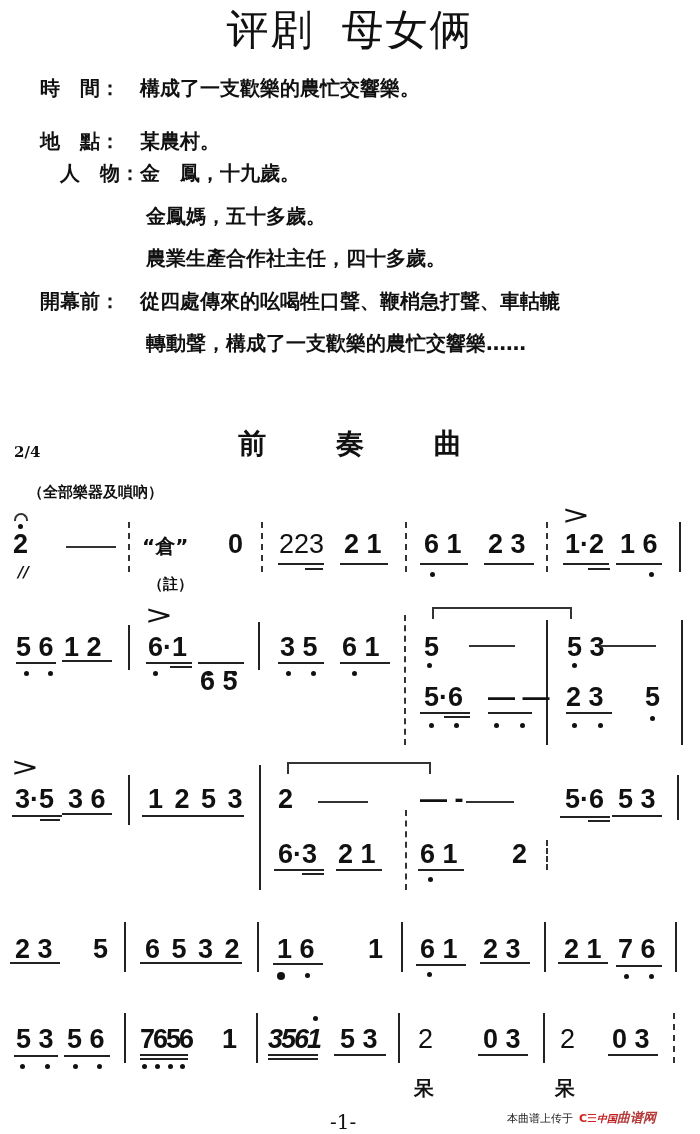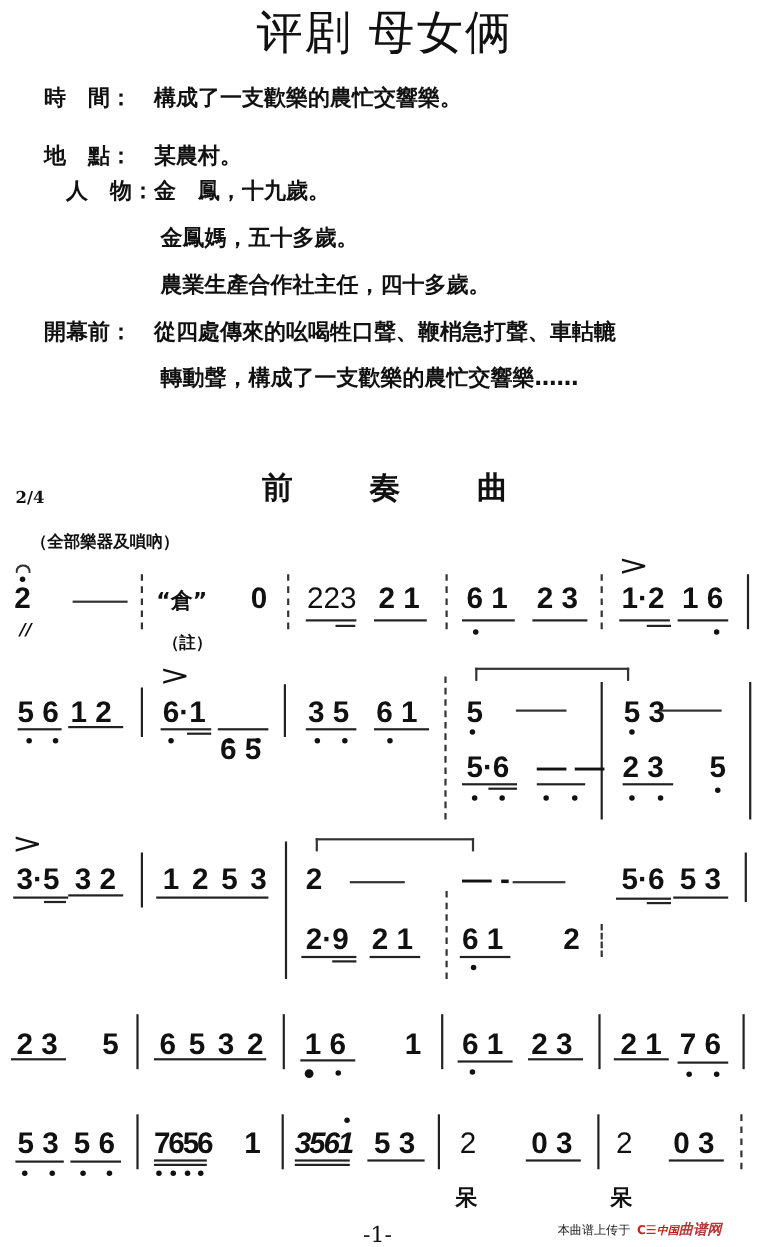--- a/index.html
+++ b/index.html
@@ -1,19 +1,19 @@
 <!DOCTYPE html>
 <html><head>
 <meta charset="utf-8">
 <style>
   * { margin:0; padding:0; box-sizing:border-box; }
   html, body { width:700px; height:1134px; background:#ffffff; overflow:hidden; }
   body { position:relative; font-family:"DejaVu Sans", sans-serif; color:#111; }
   .abs { position:absolute; }
-  .title { left:0; width:700px; top:2px; text-align:center; font-family:Liberation Sans, sans-serif; font-size:42px; letter-spacing:2px; font-weight:normal; }
+  .title { left:0; width:700px; top:2px; text-align:center; font-family:Liberation Mono, monospace; font-size:42px; letter-spacing:2px; font-weight:normal; }
   .meta-row { position:absolute; left:40px; font-size:20px; font-weight:bold; white-space:nowrap; }
   .meta-label { display:inline-block; width:100px; font-weight:bold; }
   .meta-val { display:inline-block; font-weight:bold; }
   .meta-indent { position:absolute; left:146px; font-size:20px; font-weight:bold; white-space:nowrap; }
   .section-title { left:0; width:700px; top:425px; text-align:center; font-size:28px; font-weight:bold; word-spacing:60px; }
   .timesig { left:14px; top:443px; font-size:15px; font-weight:bold; font-family:"DejaVu Serif", serif; }
   .instr { left:28px; top:483px; font-size:15px; font-weight:bold; }
   .barline { position:absolute; width:2px; background:#222; }
   .bl-dash { position:absolute; width:0; border-left:2px dashed #333; }
   .n { position:absolute; font-family:"Liberation Sans", sans-serif; font-weight:bold; font-size:27px; line-height:28px; }
@@ -140,39 +140,39 @@
   <div class="dot" style="left:598px;top:723px;"></div>
   <div class="n" style="left:645px;top:683px;">5</div>
   <div class="dot" style="left:650px;top:716px;"></div>
 </div>
 
 <div>
   <div class="accent" style="left:14px;top:752px;">&gt;</div>
   <div class="n" style="left:15px;top:785px;">3·5</div>
   <div class="u1" style="left:12px;top:815px;width:50px;"></div>
   <div class="u1" style="left:40px;top:819px;width:20px;"></div>
-  <div class="n" style="left:68px;top:785px;">3 2</div>
+  <div class="n" style="left:68px;top:785px;">3 6</div>
   <div class="u1" style="left:62px;top:813px;width:50px;"></div>
   <div class="barline" style="left:128px;top:775px;height:50px;"></div>
   <div class="n" style="left:148px;top:785px;word-spacing:4px;">1 2 5 3</div>
   <div class="u1" style="left:142px;top:815px;width:102px;"></div>
   <div class="barline" style="left:259px;top:765px;height:125px;"></div>
   <div class="tie" style="left:287px;top:762px;width:144px;height:12px;"></div>
   <div class="n" style="left:278px;top:785px;">2</div>
   <div class="dash" style="left:318px;top:801px;width:50px;"></div>
   <div class="n" style="left:420px;top:785px;">— -</div>
   <div class="dash" style="left:466px;top:801px;width:48px;"></div>
   <div class="n" style="left:565px;top:785px;">5·6</div>
   <div class="u1" style="left:560px;top:816px;width:50px;"></div>
   <div class="u1" style="left:588px;top:820px;width:22px;"></div>
   <div class="n" style="left:618px;top:785px;">5 3</div>
   <div class="u1" style="left:612px;top:815px;width:50px;"></div>
   <div class="barline" style="left:677px;top:775px;height:45px;"></div>
 
-  <div class="n" style="left:278px;top:840px;">2·9</div>
+  <div class="n" style="left:278px;top:840px;">6·3</div>
   <div class="u1" style="left:274px;top:869px;width:50px;"></div>
   <div class="u1" style="left:302px;top:873px;width:22px;"></div>
   <div class="n" style="left:338px;top:840px;">2 1</div>
   <div class="u1" style="left:336px;top:869px;width:46px;"></div>
   <div class="bl-dash" style="left:405px;top:810px;height:80px;"></div>
   <div class="n" style="left:420px;top:840px;">6 1</div>
   <div class="u1" style="left:418px;top:869px;width:46px;"></div>
   <div class="dot" style="left:428px;top:877px;"></div>
   <div class="n" style="left:512px;top:840px;">2</div>
   <div class="bl-dash" style="left:546px;top:840px;height:30px;"></div>

